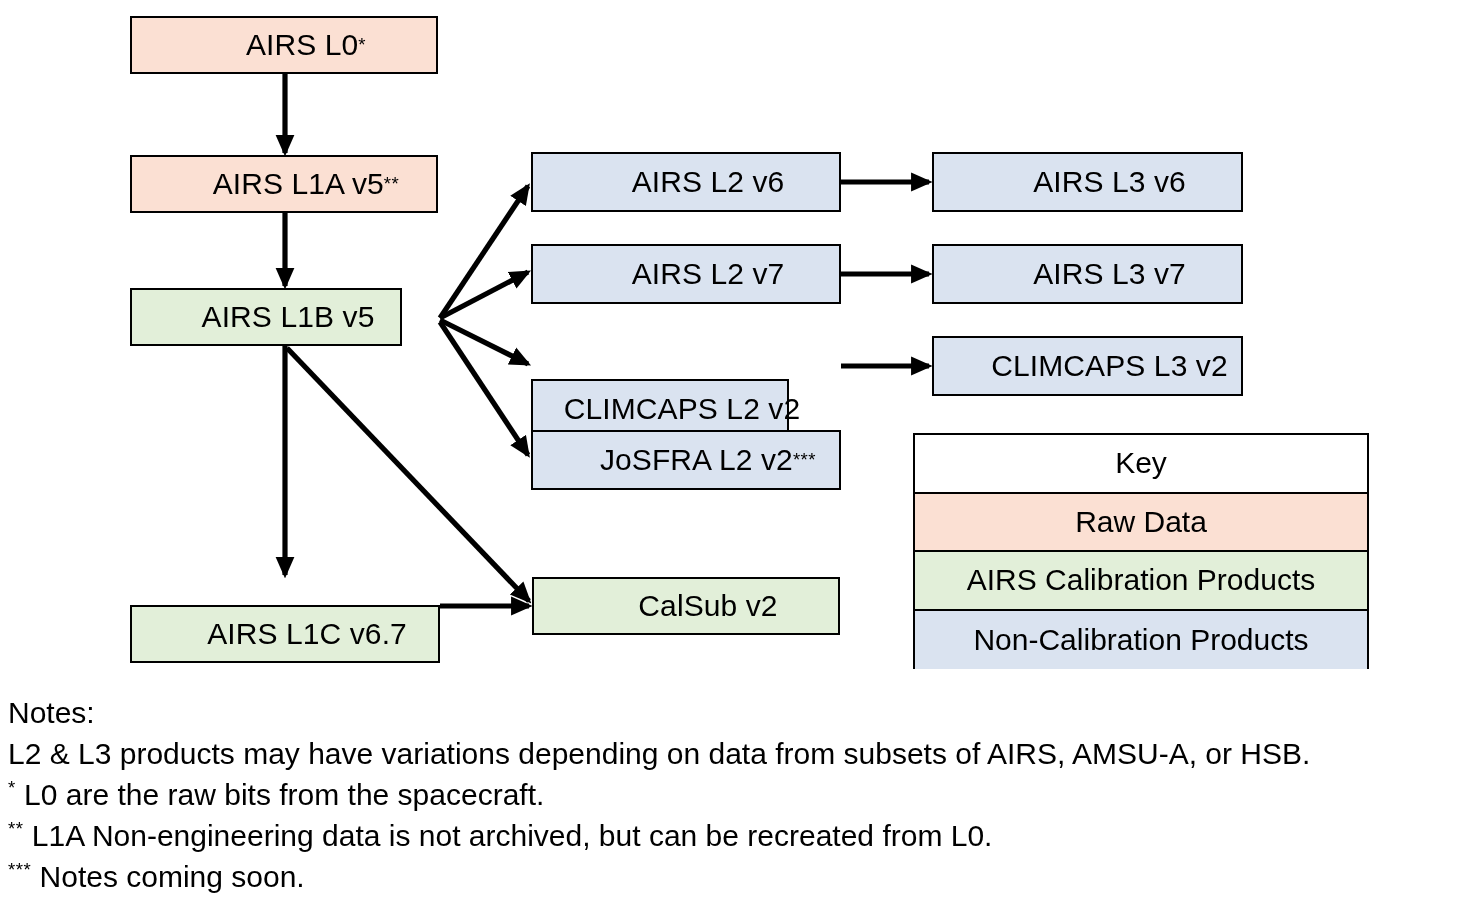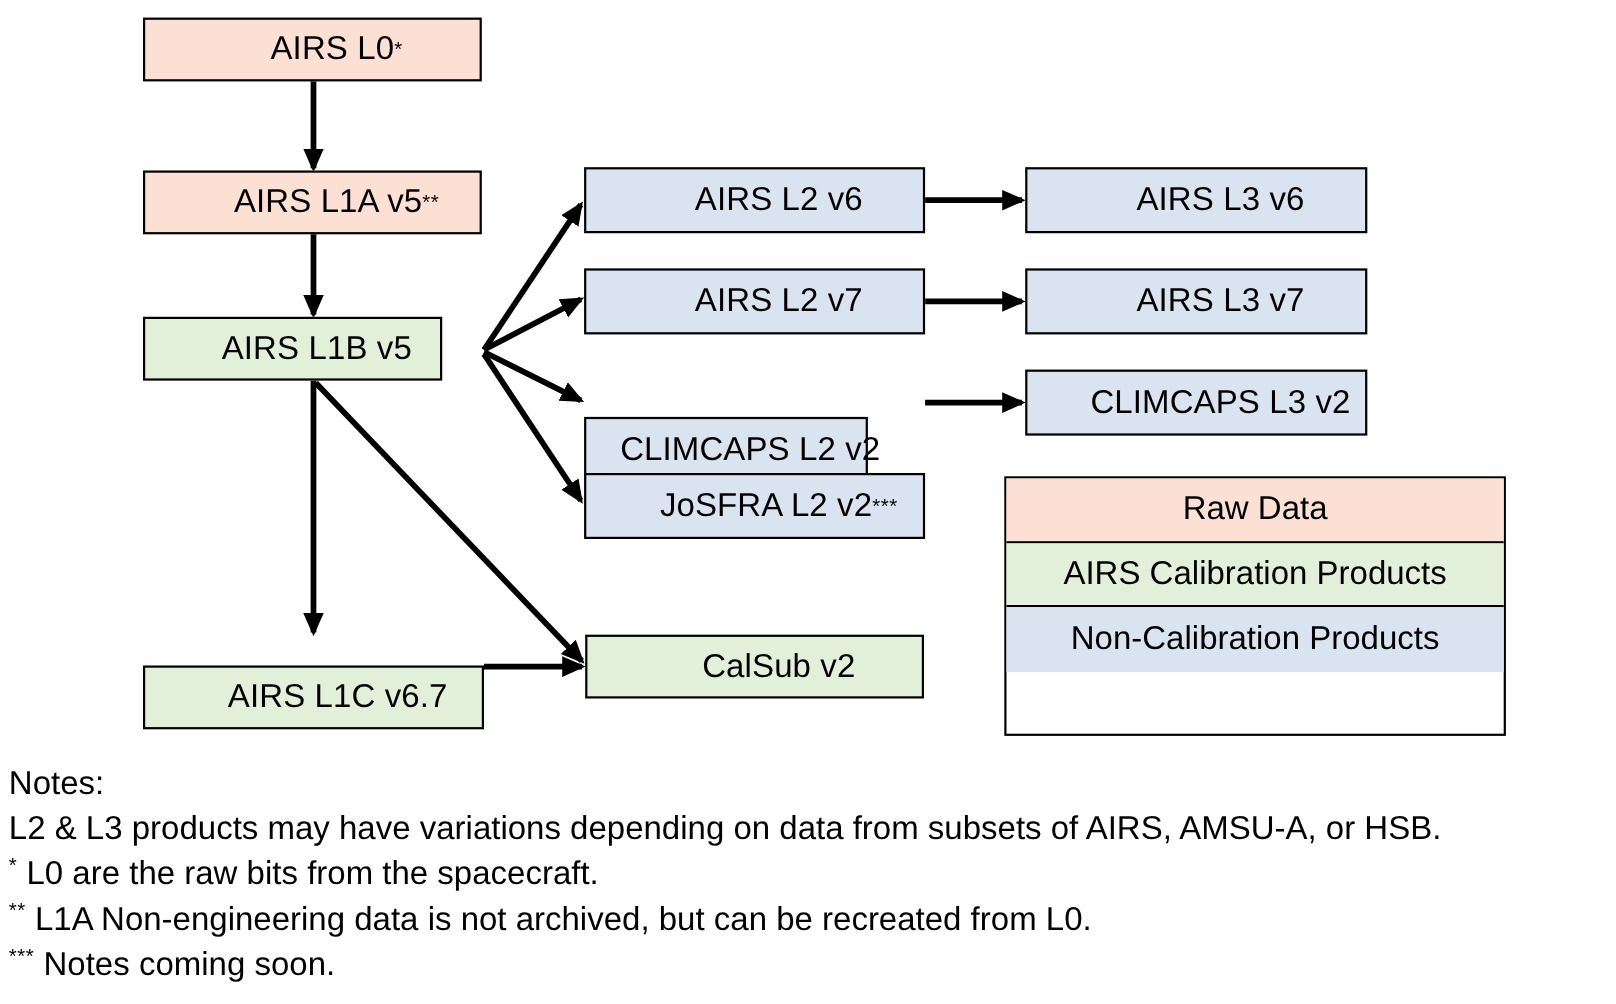--- a/index.html
+++ b/index.html
@@ -178,20 +178,23 @@
     <span>AIRS L3 v7</span>
       <span class="sup"></span>
   </div>
 
   <div class="node fill-noncal" style="left:932px; top:336px; width:311px; height:60px;">
     <span>CLIMCAPS L3 v2</span>
       <span class="sup"></span>
   </div>
 
   <div class="keytable" style="left:913px; top:433px; width:456px; height:236px;">
+    <div class="keyrow fill-none" style="height:58.5px;">
+      <span>Key</span>
+    </div>
     <div class="keyrow fill-raw" style="height:58.5px;">
       <span>Raw Data</span>
     </div>
     <div class="keyrow fill-cal" style="height:58.5px;">
       <span>AIRS Calibration Products</span>
     </div>
     <div class="keyrow fill-noncal" style="height:58.5px;">
       <span>Non-Calibration Products</span>
     </div>
   </div>

